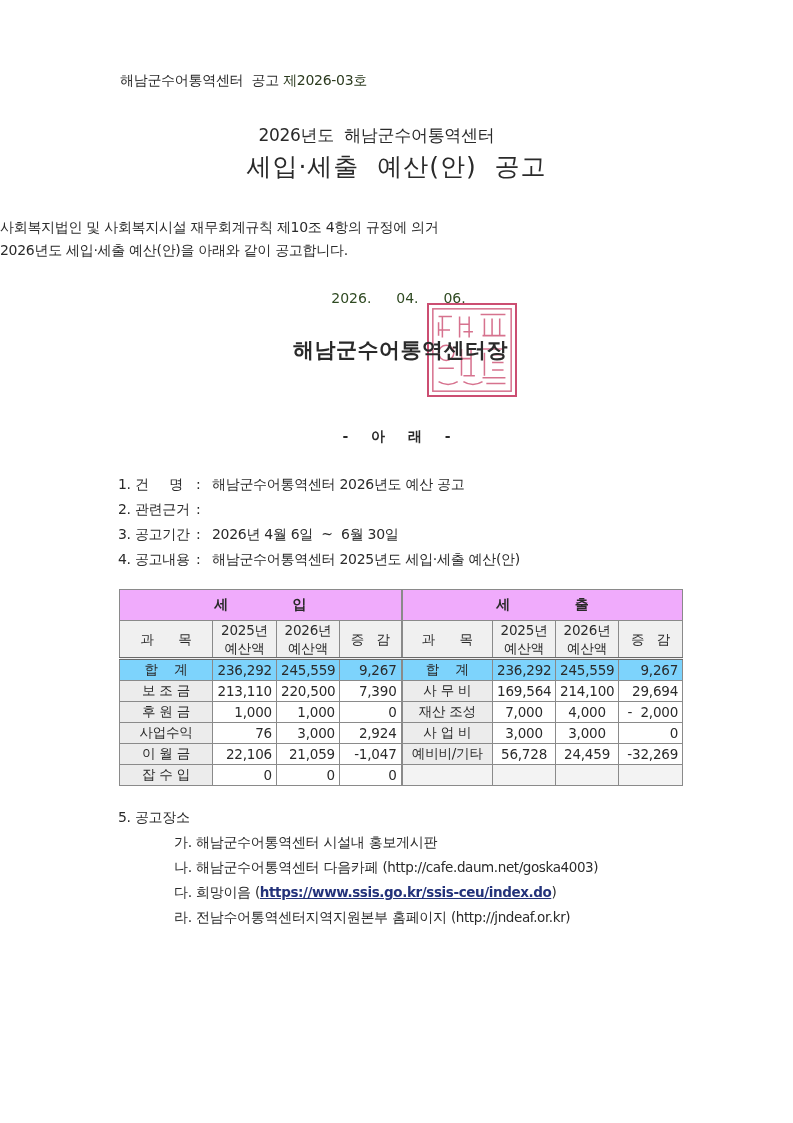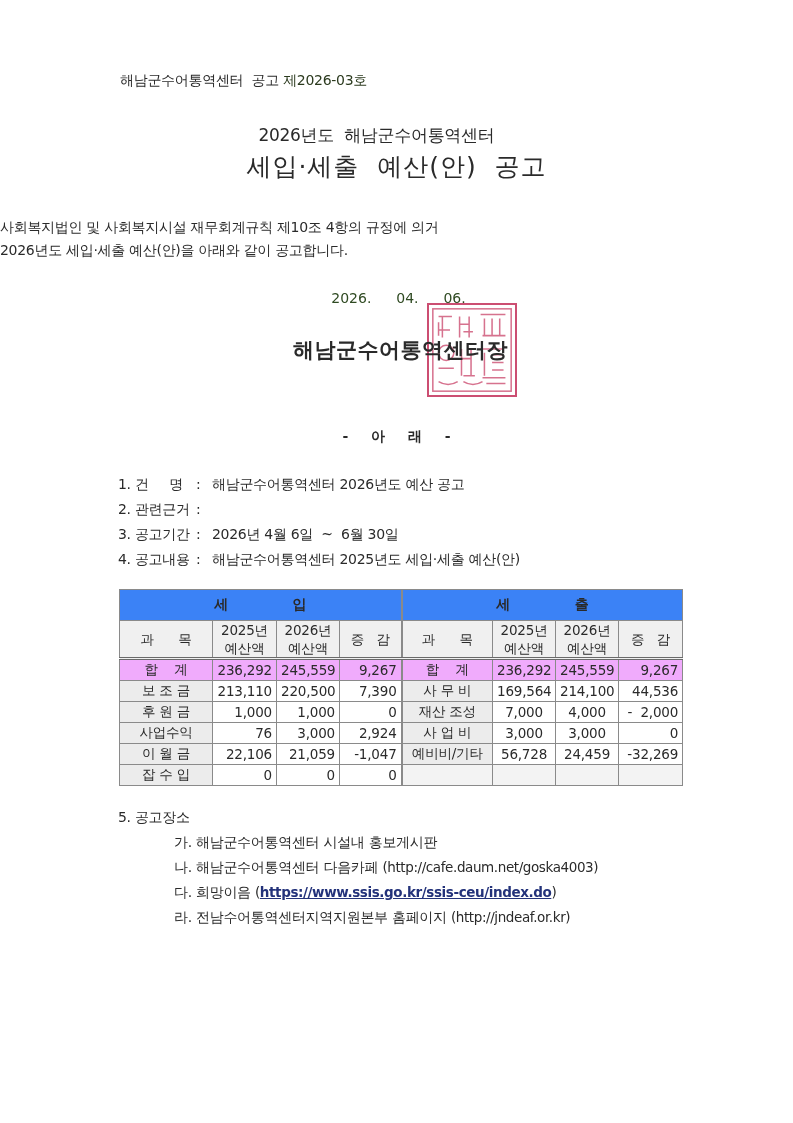--- a/index.html
+++ b/index.html
@@ -30,25 +30,25 @@
 
   table.budget {
     position: absolute; left: 119px; top: 589px; width: 563px;
     border-collapse: collapse; table-layout: fixed;
     font-size: 13.5px; color: #2a2a2a; letter-spacing: -0.2px;
   }
   table.budget td, table.budget th {
     border: 1px solid #8a8a8a; padding: 0 4px; height: 20px; white-space: nowrap;
     font-weight: normal;
   }
-  table.budget .sec { height: 30px; background: #3b82f6; font-weight: bold; font-size: 14px; text-align: center; word-spacing: 60px; }
+  table.budget .sec { height: 30px; background: #f0abfc; font-weight: bold; font-size: 14px; text-align: center; word-spacing: 60px; }
   table.budget .hdr { height: 36px; background: #f0f0f0; text-align: center; line-height: 18px; }
   table.budget .hdr-row td { border-bottom: 3px double #6a6a6a; }
   table.budget .sub { background: #ececec; text-align: center; }
-  table.budget .total td { background: #f0abfc; }
+  table.budget .total td { background: #7dd3fc; }
   table.budget .num-r { text-align: right; }
   table.budget .num-c { text-align: center; }
   table.budget .mid { border-left: 2px solid #8a8a8a; }
   table.budget .blank { background: #f3f3f3; }
   table.budget { border: 1.5px solid #7a7a7a; }
 
   .places { left: 118px; top: 805px; font-size: 14px; line-height: 25px; color: #2a2a2a; letter-spacing: -0.3px; }
   .places .sub-list { padding-left: 56px; }
   .places .url { font-size: 13.5px; letter-spacing: -0.4px; }
   .places a.link { color: #23327a; text-decoration: underline; font-weight: bold; }
@@ -152,21 +152,21 @@
     <td class="num-r">9,267</td>
   </tr>
   <tr>
     <td class="sub">보 조 금</td>
     <td class="num-r">213,110</td>
     <td class="num-r">220,500</td>
     <td class="num-r">7,390</td>
     <td class="sub mid">사 무 비</td>
     <td class="num-c">169,564</td>
     <td class="num-c">214,100</td>
-    <td class="num-r">44,536</td>
+    <td class="num-r">29,694</td>
   </tr>
   <tr>
     <td class="sub">후 원 금</td>
     <td class="num-r">1,000</td>
     <td class="num-r">1,000</td>
     <td class="num-r">0</td>
     <td class="sub mid">재산 조성</td>
     <td class="num-c">7,000</td>
     <td class="num-c">4,000</td>
     <td class="num-r" style="white-space:pre">-  2,000</td>

